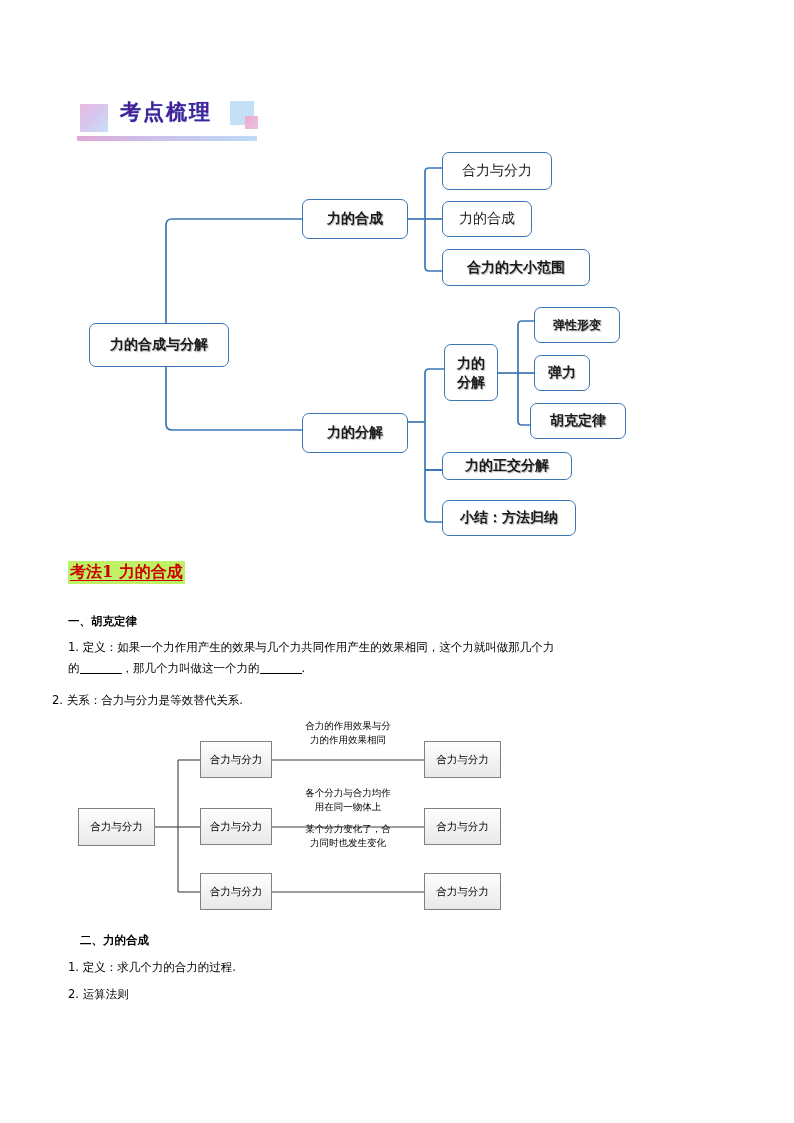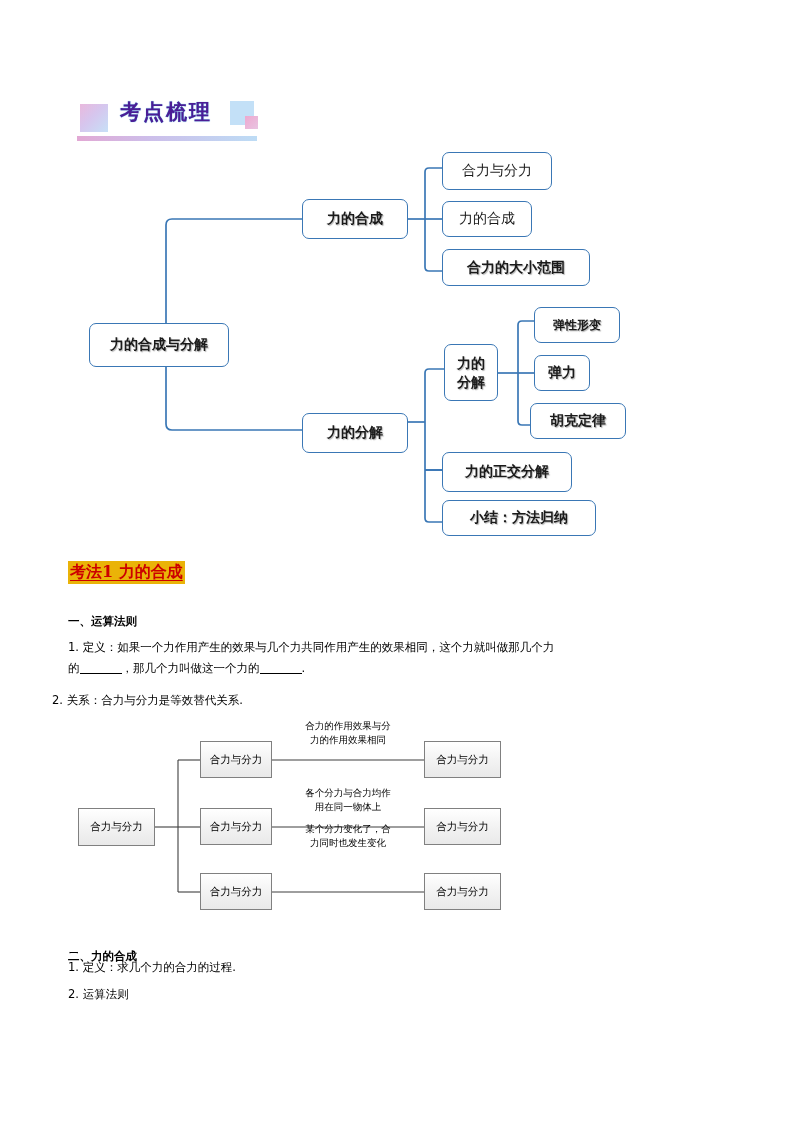--- a/index.html
+++ b/index.html
@@ -106,21 +106,21 @@
 
   
   .exam-heading {
     position: absolute;
     left: 68px;
     top: 561px;
     font-family: "DejaVu Serif", serif;
     font-weight: bold;
     font-size: 16px;
     color: #cc0000;
-    background: #eab308;
+    background: #bef264;
     text-decoration: underline;
     text-decoration-color: #cc0000;
     text-underline-offset: 3px;
     padding: 1px 2px;
     white-space: nowrap;
     text-align: center;
   }
 
   
   .body-text {
@@ -233,27 +233,27 @@
 
 <div class="node blue" style="left:444px; top:344px; width:54px; height:57px; font-size:14px; line-height:19px;">力的
 分解</div>
 
 <div class="node blue" style="left:534px; top:307px; width:86px; height:36px; font-size:12px;">弹性形变</div>
 
 <div class="node blue" style="left:534px; top:355px; width:56px; height:36px; font-size:14px;">弹力</div>
 
 <div class="node blue" style="left:530px; top:403px; width:96px; height:36px; font-size:14px;">胡克定律</div>
 
-<div class="node blue" style="left:442px; top:452px; width:130px; height:40px; font-size:14px;">力的正交分解</div>
-
-<div class="node blue" style="left:442px; top:500px; width:154px; height:36px; font-size:14px;">小结：方法归纳</div>
+<div class="node blue" style="left:442px; top:452px; width:130px; height:28px; font-size:14px;">力的正交分解</div>
+
+<div class="node blue" style="left:442px; top:500px; width:134px; height:36px; font-size:14px;">小结：方法归纳</div>
 
 <div class="exam-heading">考法1 力的合成</div>
 
-<div class="body-text bold" style="left:68px; top:611px;">一、运算法则</div>
+<div class="body-text bold" style="left:68px; top:611px;">一、胡克定律</div>
 
 <div class="body-text" style="left:68px; top:637px; width:660px;">
   <span>1. 定义：如果一个力作用产生的效果与几个力共同作用产生的效果相同，这个力就叫做那几个力</span><br>
   <span>的</span><span class="blank"></span><span>，那几个力叫做这一个力的</span><span class="blank"></span><span>.</span>
 </div>
 
 <div class="body-text" style="left:52px; top:690px;text-align:right;">2. 关系：合力与分力是等效替代关系.</div>
 
 <div class="map2">
 <svg width="794" height="1123" viewBox="0 0 794 1123" xmlns="http://www.w3.org/2000/svg">
@@ -282,19 +282,19 @@
 <div class="gnode" style="left:424px; top:808px; width:77px; height:37px;">合力与分力</div>
 <div class="gnode" style="left:424px; top:873px; width:77px; height:37px;">合力与分力</div>
 
 <div class="edge-label" style="left:280px; top:719px; width:136px;">合力的作用效果与分
 力的作用效果相同</div>
 <div class="edge-label" style="left:280px; top:786px; width:136px;">各个分力与合力均作
 用在同一物体上</div>
 <div class="edge-label" style="left:280px; top:822px; width:136px;">某个分力变化了，合
 力同时也发生变化</div>
 
-<div class="body-text bold" style="left:68px; top:930px;margin-top:16px;">二、力的合成</div>
+<div class="body-text bold" style="left:80px; top:930px;">二、力的合成</div>
 
 <div class="body-text" style="left:68px; top:957px;">
   <span>1. 定义：求几个力的</span><span class="ul-word">合力</span><span>的过程.</span>
 </div>
 
 <div class="body-text" style="left:68px; top:984px;">2. 运算法则</div>
 
 </body></html>

